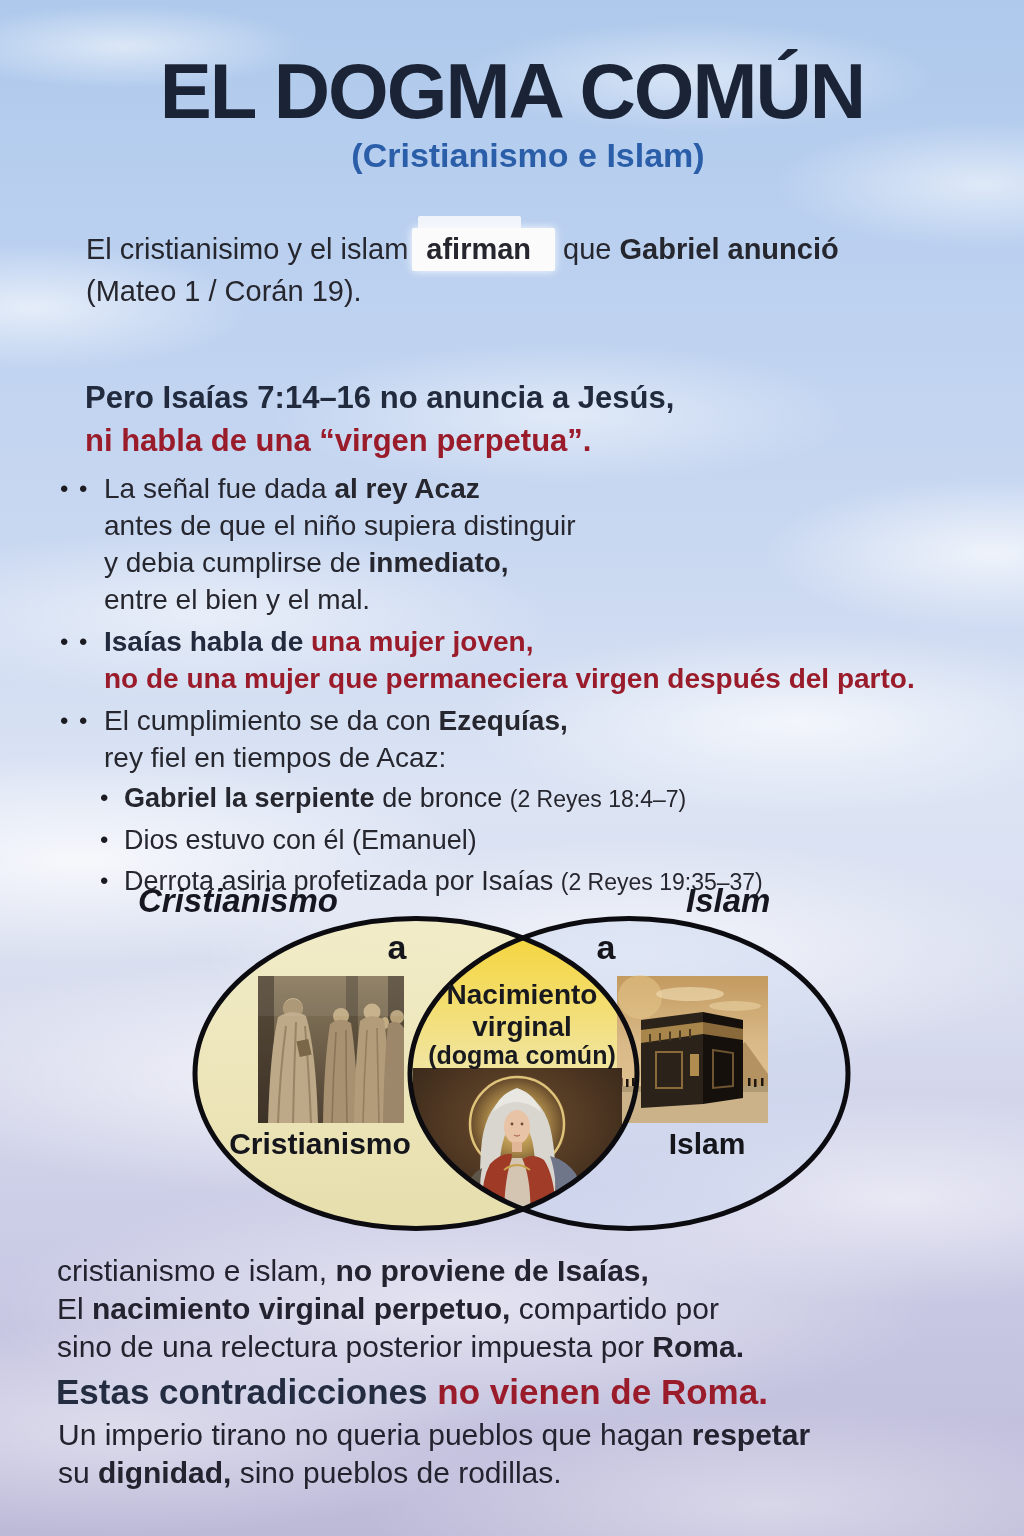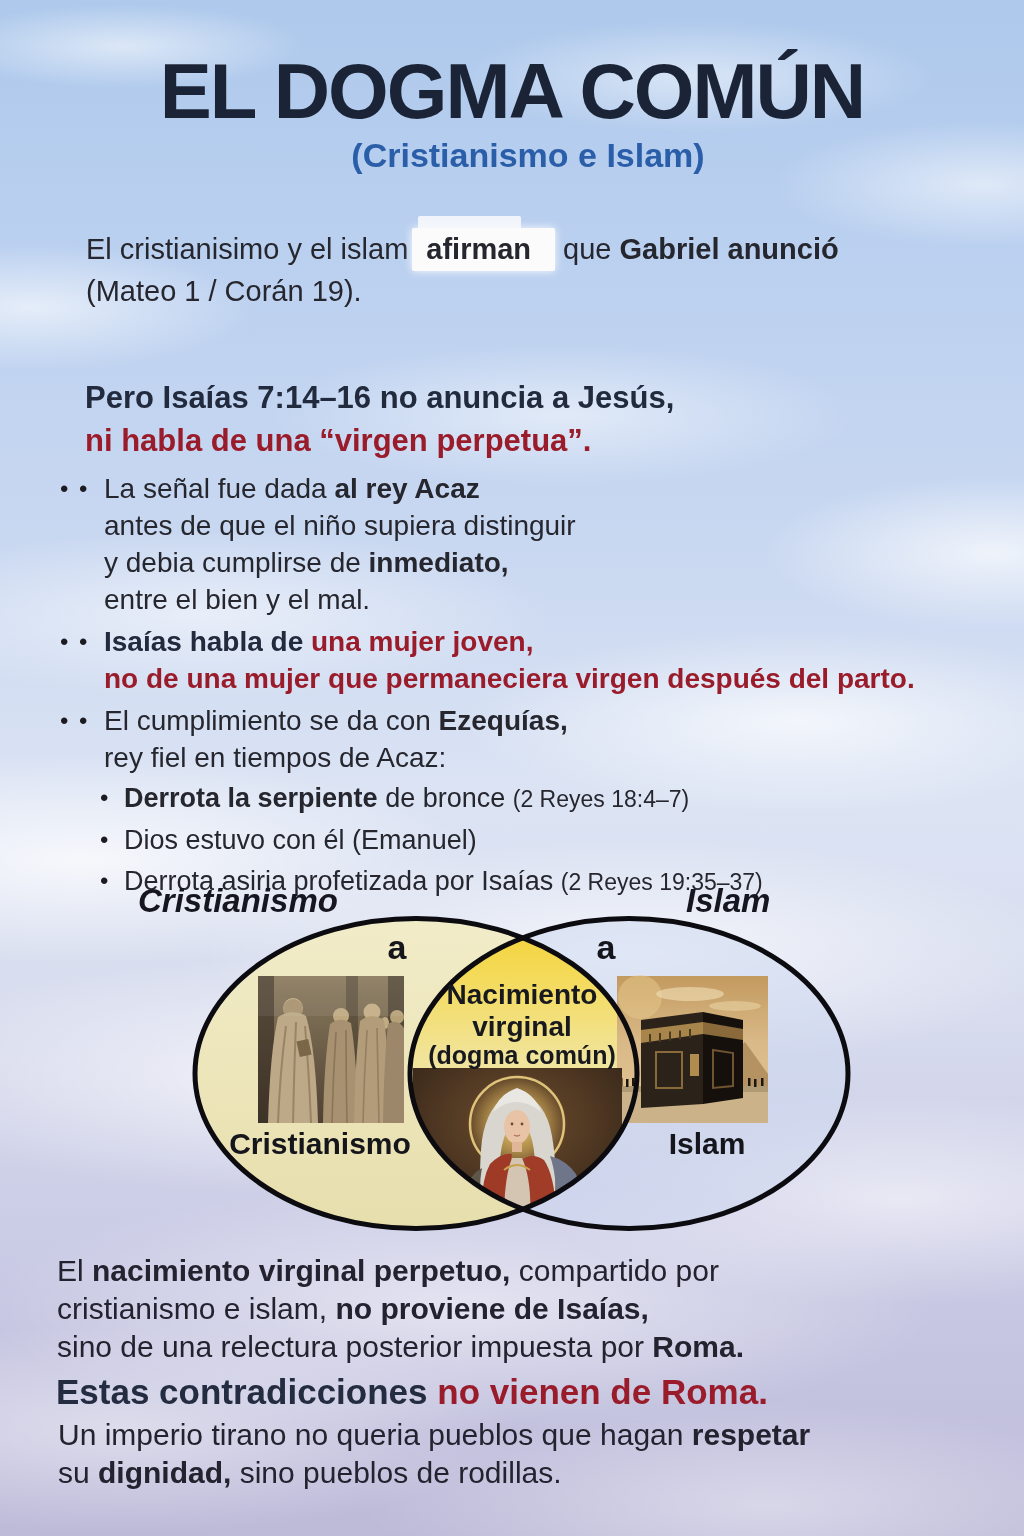--- a/index.html
+++ b/index.html
@@ -100,21 +100,21 @@
     <div class="bullet">
       <span class="mark">• •</span>
       <div class="btxt">
         <div><span>El cumplimiento se da con</span> <span class="b">Ezequías,</span></div>
         <div><span>rey fiel en tiempos de Acaz:</span></div>
       </div>
     </div>
 
     <div class="sub">
       <span class="smark">•</span>
-      <div><span class="b">Derrota la serpiente</span> <span>de bronce</span> <span class="ref">(2 Reyes 18:4–7)</span></div>
+      <div><span class="b">Gabriel la serpiente</span> <span>de bronce</span> <span class="ref">(2 Reyes 18:4–7)</span></div>
     </div>
     <div class="sub">
       <span class="smark">•</span>
       <div><span>Dios estuvo con él (Emanuel)</span></div>
     </div>
     <div class="sub">
       <span class="smark">•</span>
       <div><span>Derrota asiria profetizada por Isaías</span> <span class="ref">(2 Reyes 19:35–37)</span></div>
     </div>
   </div>
@@ -244,22 +244,22 @@
     <text x="237" y="57" text-anchor="middle" font-size="34" font-weight="700" fill="#15151c">a</text>
     <text x="446" y="57" text-anchor="middle" font-size="34" font-weight="700" fill="#15151c">a</text>
     <text x="362" y="102" text-anchor="middle" font-size="28" font-weight="700" fill="#18181f">Nacimiento</text>
     <text x="362" y="134" text-anchor="middle" font-size="28" font-weight="700" fill="#18181f">virginal</text>
     <text x="362" y="162" text-anchor="middle" font-size="25" font-weight="600" fill="#18181f">(dogma común)</text>
     <text x="160" y="252" text-anchor="middle" font-size="30" font-weight="700" fill="#15151c">Cristianismo</text>
     <text x="547" y="252" text-anchor="middle" font-size="30" font-weight="700" fill="#15151c">Islam</text>
   </svg>
 
   <div class="conclusion">
+    <div><span>cristianismo e islam,</span> <span class="b">no proviene de Isaías,</span></div>
     <div><span>El</span> <span class="b">nacimiento virginal perpetuo,</span> <span>compartido por</span></div>
-    <div><span>cristianismo e islam,</span> <span class="b">no proviene de Isaías,</span></div>
     <div><span>sino de una relectura posterior impuesta por</span> <span class="b">Roma.</span></div>
   </div>
 
   <div class="closing-head">
     <span class="h1">Estas contradicciones</span>
     <span class="h2">no vienen de Roma.</span>
   </div>
 
   <div class="closing">
     <div><span>Un imperio tirano no queria pueblos que hagan</span> <span class="b">respetar</span></div>

